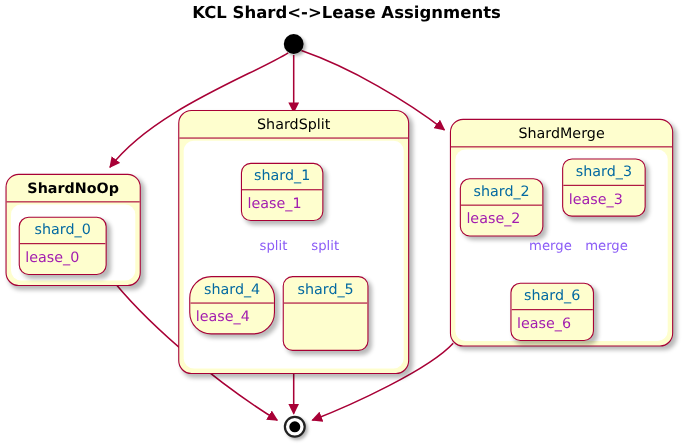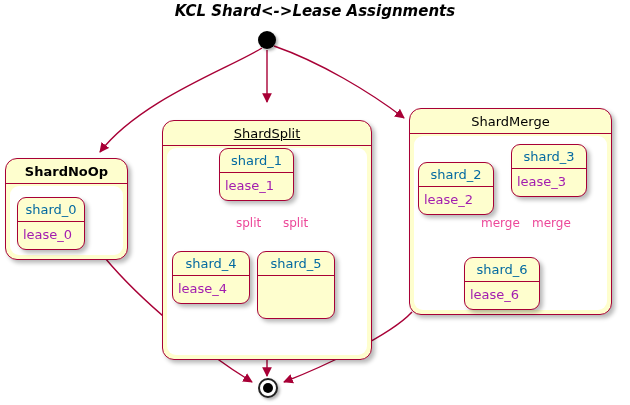--- a/index.html
+++ b/index.html
@@ -31,21 +31,20 @@
   .diagram-title {
     position: absolute;
     left: 0;
     top: 2px;
     width: 630px;
     text-align: center;
     font-size: 15px;
     font-weight: bold;
     color: #000000;
     letter-spacing: 0px;
-    font-style: italic;
   }
 
   
   .composite {
     position: absolute;
     border: 1.5px solid #A80036;
     border-radius: 12px;
     background: #FEFECE;
     box-shadow: 3px 3px 4px rgba(0,0,0,0.28);
     box-sizing: border-box;
@@ -124,21 +123,21 @@
     width: 10px;
     height: 10px;
     border-radius: 50%;
     background: #000000;
   }
 
   
   .edge-label {
     position: absolute;
     font-size: 12px;
-    color: #ec4899;
+    color: #8b5cf6;
     white-space: nowrap;
   }
 </style>
 </head>
 <body>
 
 <div id="canvas">
 
   <div class="diagram-title">KCL Shard&lt;-&gt;Lease Assignments</div>
 
@@ -173,34 +172,34 @@
   <div class="start-node" style="left:258px; top:31px;"></div>
 
   <div class="end-node" style="left:258px; top:378px;">
     <div class="end-node-inner"></div>
   </div>
 
   <div class="composite" style="left:5px; top:158px; width:123px; height:102px;font-weight:bold;">
     <div class="composite-title">ShardNoOp</div>
     <div class="composite-body"></div>
   </div>
-  <div class="state" style="left:17px; top:197px; width:68px; height:53px;">
+  <div class="state" style="left:17px; top:197px; width:80px; height:53px;">
     <div class="state-name">shard_0</div>
     <div class="state-attr">lease_0</div>
   </div>
 
-  <div class="composite" style="left:162px; top:120px; width:210px; height:240px;text-decoration:underline;">
+  <div class="composite" style="left:162px; top:100px; width:210px; height:240px;">
     <div class="composite-title">ShardSplit</div>
     <div class="composite-body"></div>
   </div>
   <div class="state" style="left:219px; top:148px; width:75px; height:53px;">
     <div class="state-name">shard_1</div>
     <div class="state-attr">lease_1</div>
   </div>
-  <div class="state" style="left:172px; top:251px; width:78px; height:53px;">
+  <div class="state" style="left:172px; top:251px; width:78px; height:53px;border-radius:20px;">
     <div class="state-name">shard_4</div>
     <div class="state-attr">lease_4</div>
   </div>
   <div class="state" style="left:257px; top:251px; width:78px; height:68px;">
     <div class="state-name">shard_5</div>
   </div>
   <div class="edge-label" style="left:236px; top:216px;">split</div>
   <div class="edge-label" style="left:283px; top:216px;">split</div>
 
   <div class="composite" style="left:409px; top:108px; width:203px; height:207px;">

